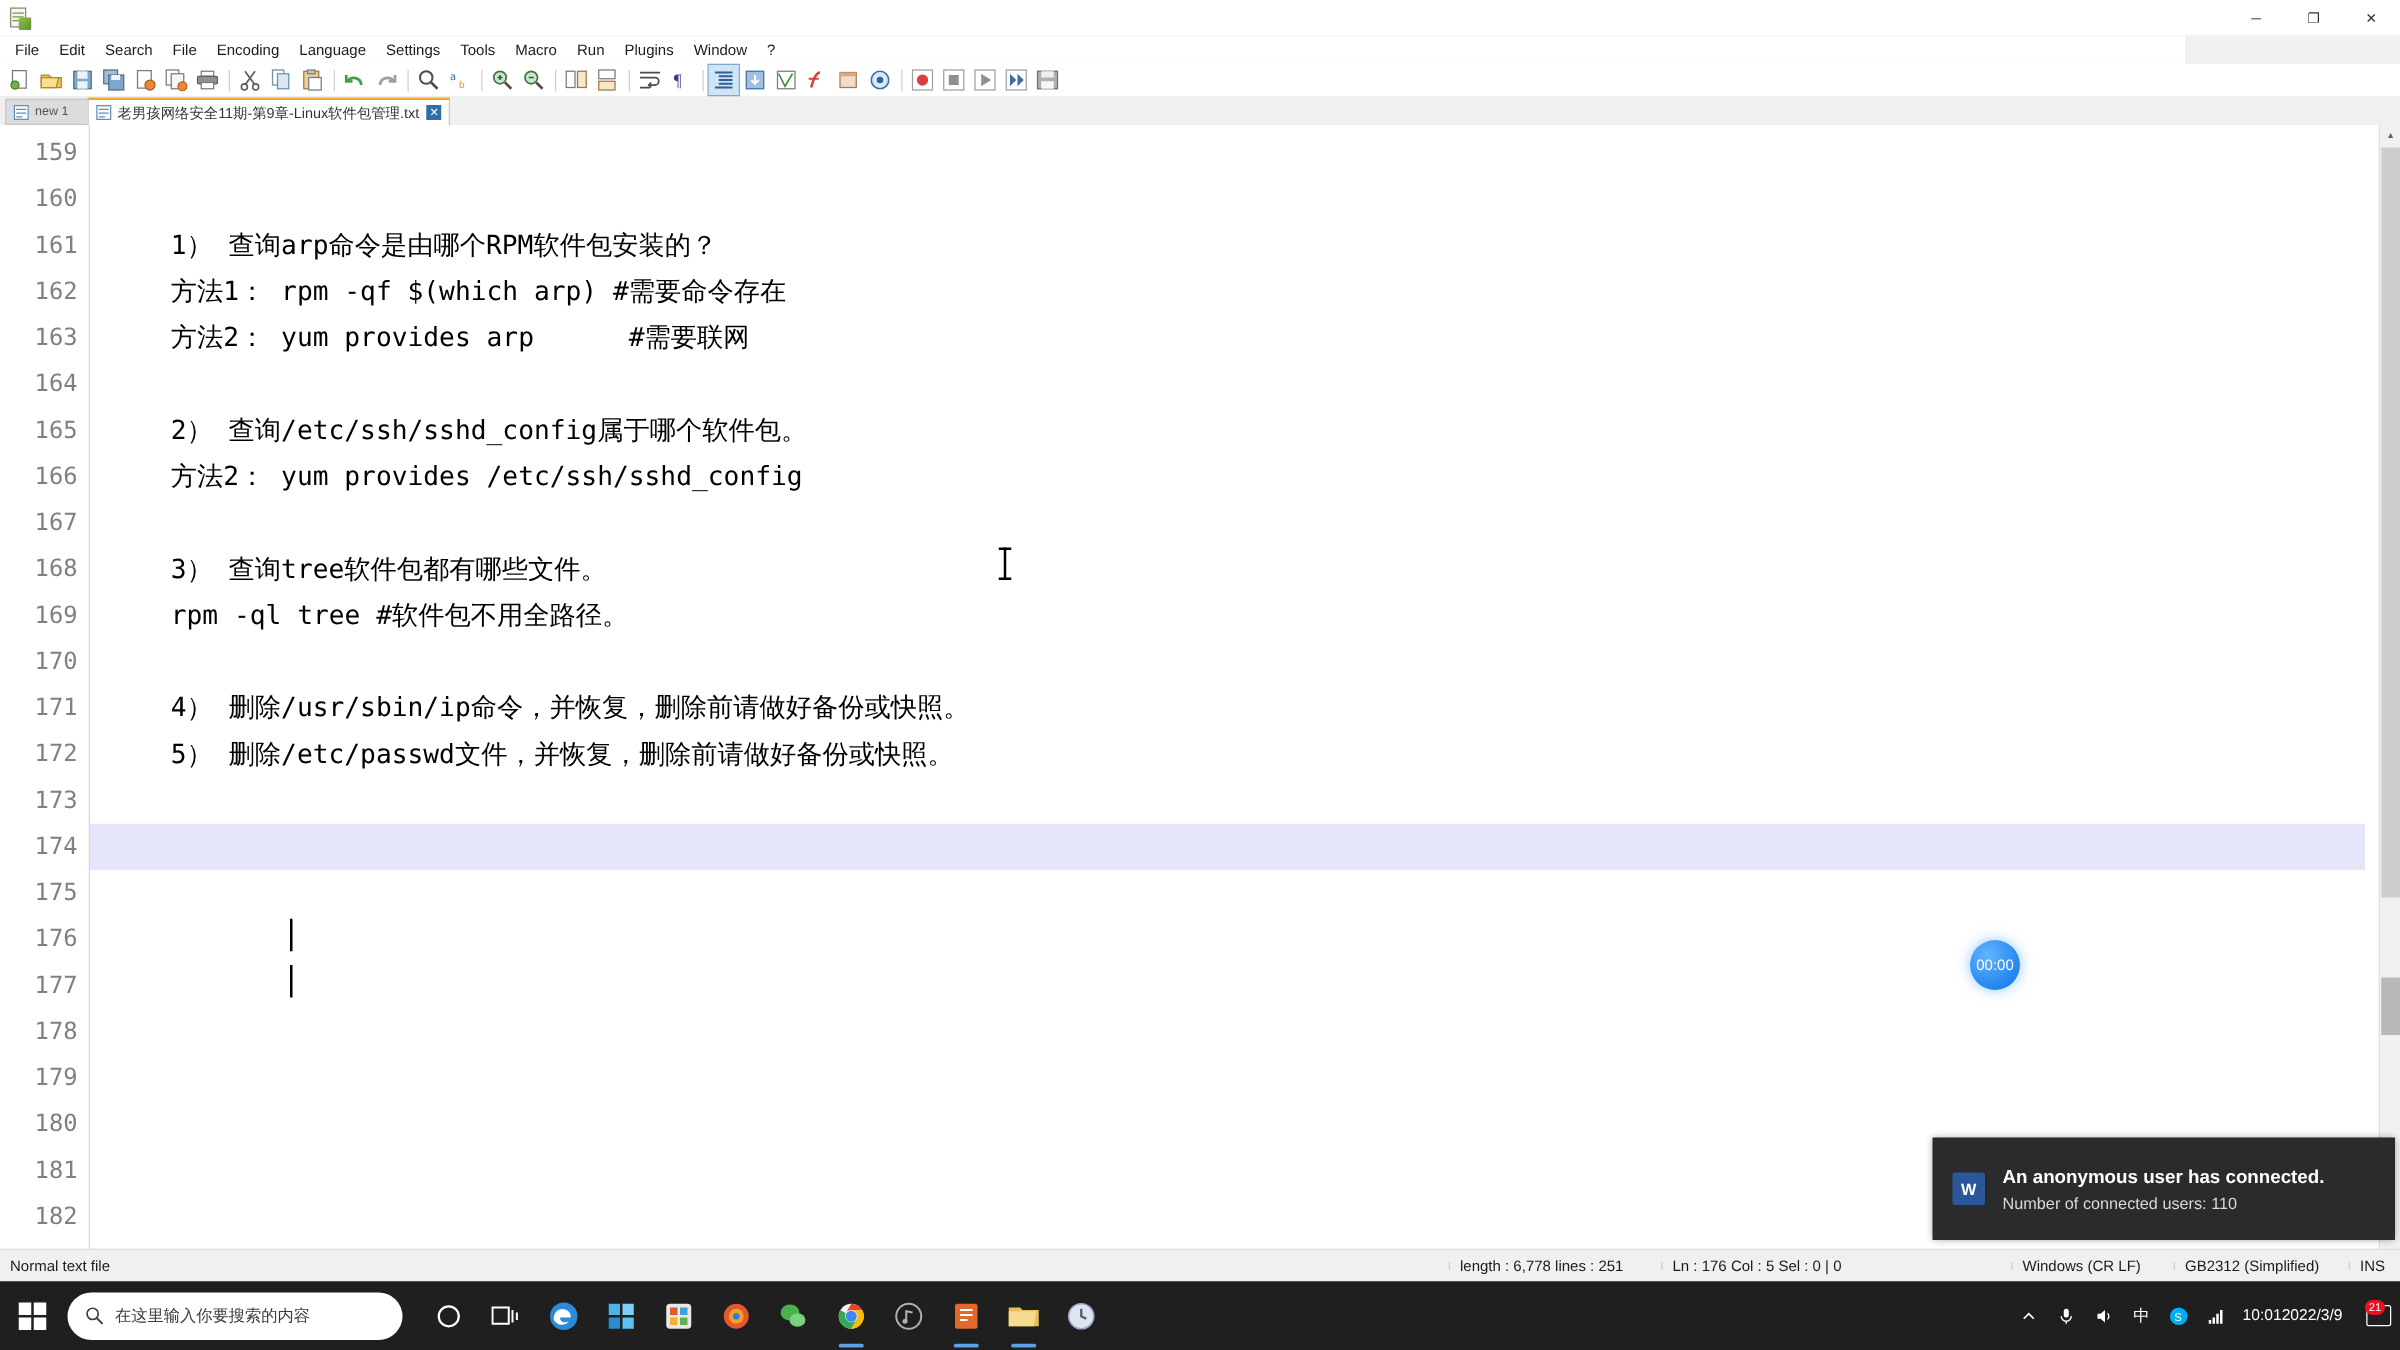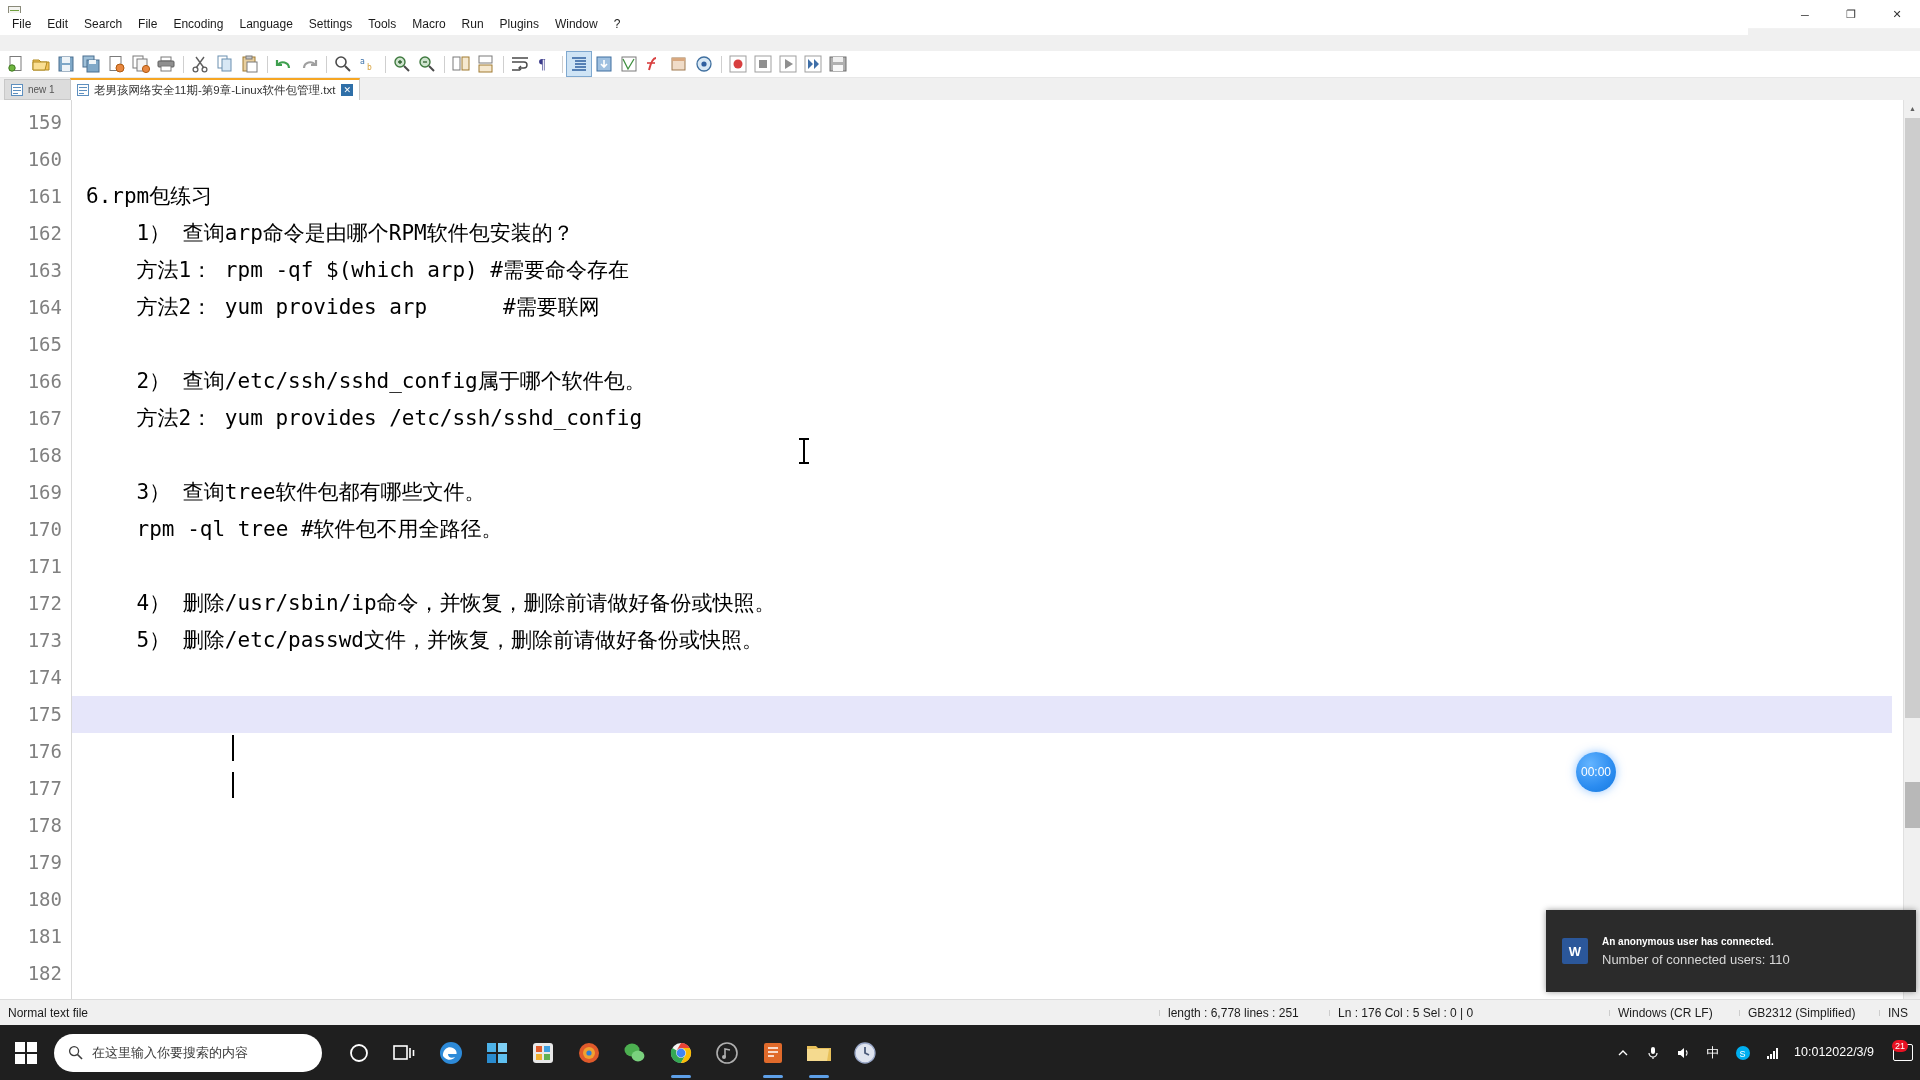--- a/index.html
+++ b/index.html
@@ -43,21 +43,21 @@
 
   .win-buttons { position:absolute; right:0; top:0; height:29px; display:flex; }
   .win-btn {
     width:46px; height:29px; display:flex; align-items:center; justify-content:center;
     font-size:11px; color:#333;
   }
   .wb-glyph { display:block; }
 
   
   .menubar {
-    position:absolute; top:13px; left:0; width:1748px; height:22px;
+    position:absolute; top:29px; left:0; width:1748px; height:22px;
     background:#ffffff; display:flex; align-items:center; padding-left:4px;
   }
   .menu-item {
     font-size:12px; color:#1b1b1b; padding:3px 8px; white-space:nowrap;
     font-family:"Liberation Sans",sans-serif;
   }
 
   
   .toolbar {
     position:absolute; top:51px; left:0; width:1920px; height:27px;
@@ -174,21 +174,21 @@
   .toast {
     position:absolute; right:4px; bottom:88px; width:370px; height:82px;
     background:#2b2b2b; color:#ffffff; display:flex; align-items:center;
     padding:0 16px; box-shadow:0 0 6px rgba(0,0,0,.4);
   }
   .toast-icon {
     width:26px; height:26px; background:#2b579a; color:#fff; flex:none;
     display:flex; align-items:center; justify-content:center;
     font-size:13px; font-weight:bold; margin-right:14px; border-radius:2px;
   }
-  .toast-title { font-size:10px; font-weight:bold; margin-bottom:5px; }
+  .toast-title { font-size:15px; font-weight:bold; margin-bottom:5px; }
   .toast-sub { font-size:13px; color:#d8d8d8; }
 
   
   .timer {
     position:absolute; left:1576px; top:752px; width:40px; height:40px;
     border-radius:50%; background:radial-gradient(circle at 35% 30%, #63b4ff 0%, #2b8cf0 60%, #1578dd 100%);
     color:#ffffff; font-size:12px; display:flex; align-items:center; justify-content:center;
     box-shadow:0 0 10px rgba(60,150,255,.55);
     font-family:"Liberation Sans",sans-serif;
   }
@@ -525,21 +525,20 @@
       <div class="lnum">178</div>
       <div class="lnum">179</div>
       <div class="lnum">180</div>
       <div class="lnum">181</div>
       <div class="lnum">182</div>
       <div class="lnum">183</div>
     </div>
     <div class="code">
       <div class="cline"></div>
       <div class="cline"></div>
-      <div class="cline">6.rpm包练习</div>
       <div class="cline">    1） 查询arp命令是由哪个RPM软件包安装的？</div>
       <div class="cline">    方法1： rpm -qf $(which arp) #需要命令存在</div>
       <div class="cline">    方法2： yum provides arp      #需要联网</div>
       <div class="cline"></div>
       <div class="cline">    2） 查询/etc/ssh/sshd_config属于哪个软件包。</div>
       <div class="cline">    方法2： yum provides /etc/ssh/sshd_config</div>
       <div class="cline"></div>
       <div class="cline">    3） 查询tree软件包都有哪些文件。</div>
       <div class="cline">    rpm -ql tree #软件包不用全路径。</div>
       <div class="cline"></div>

